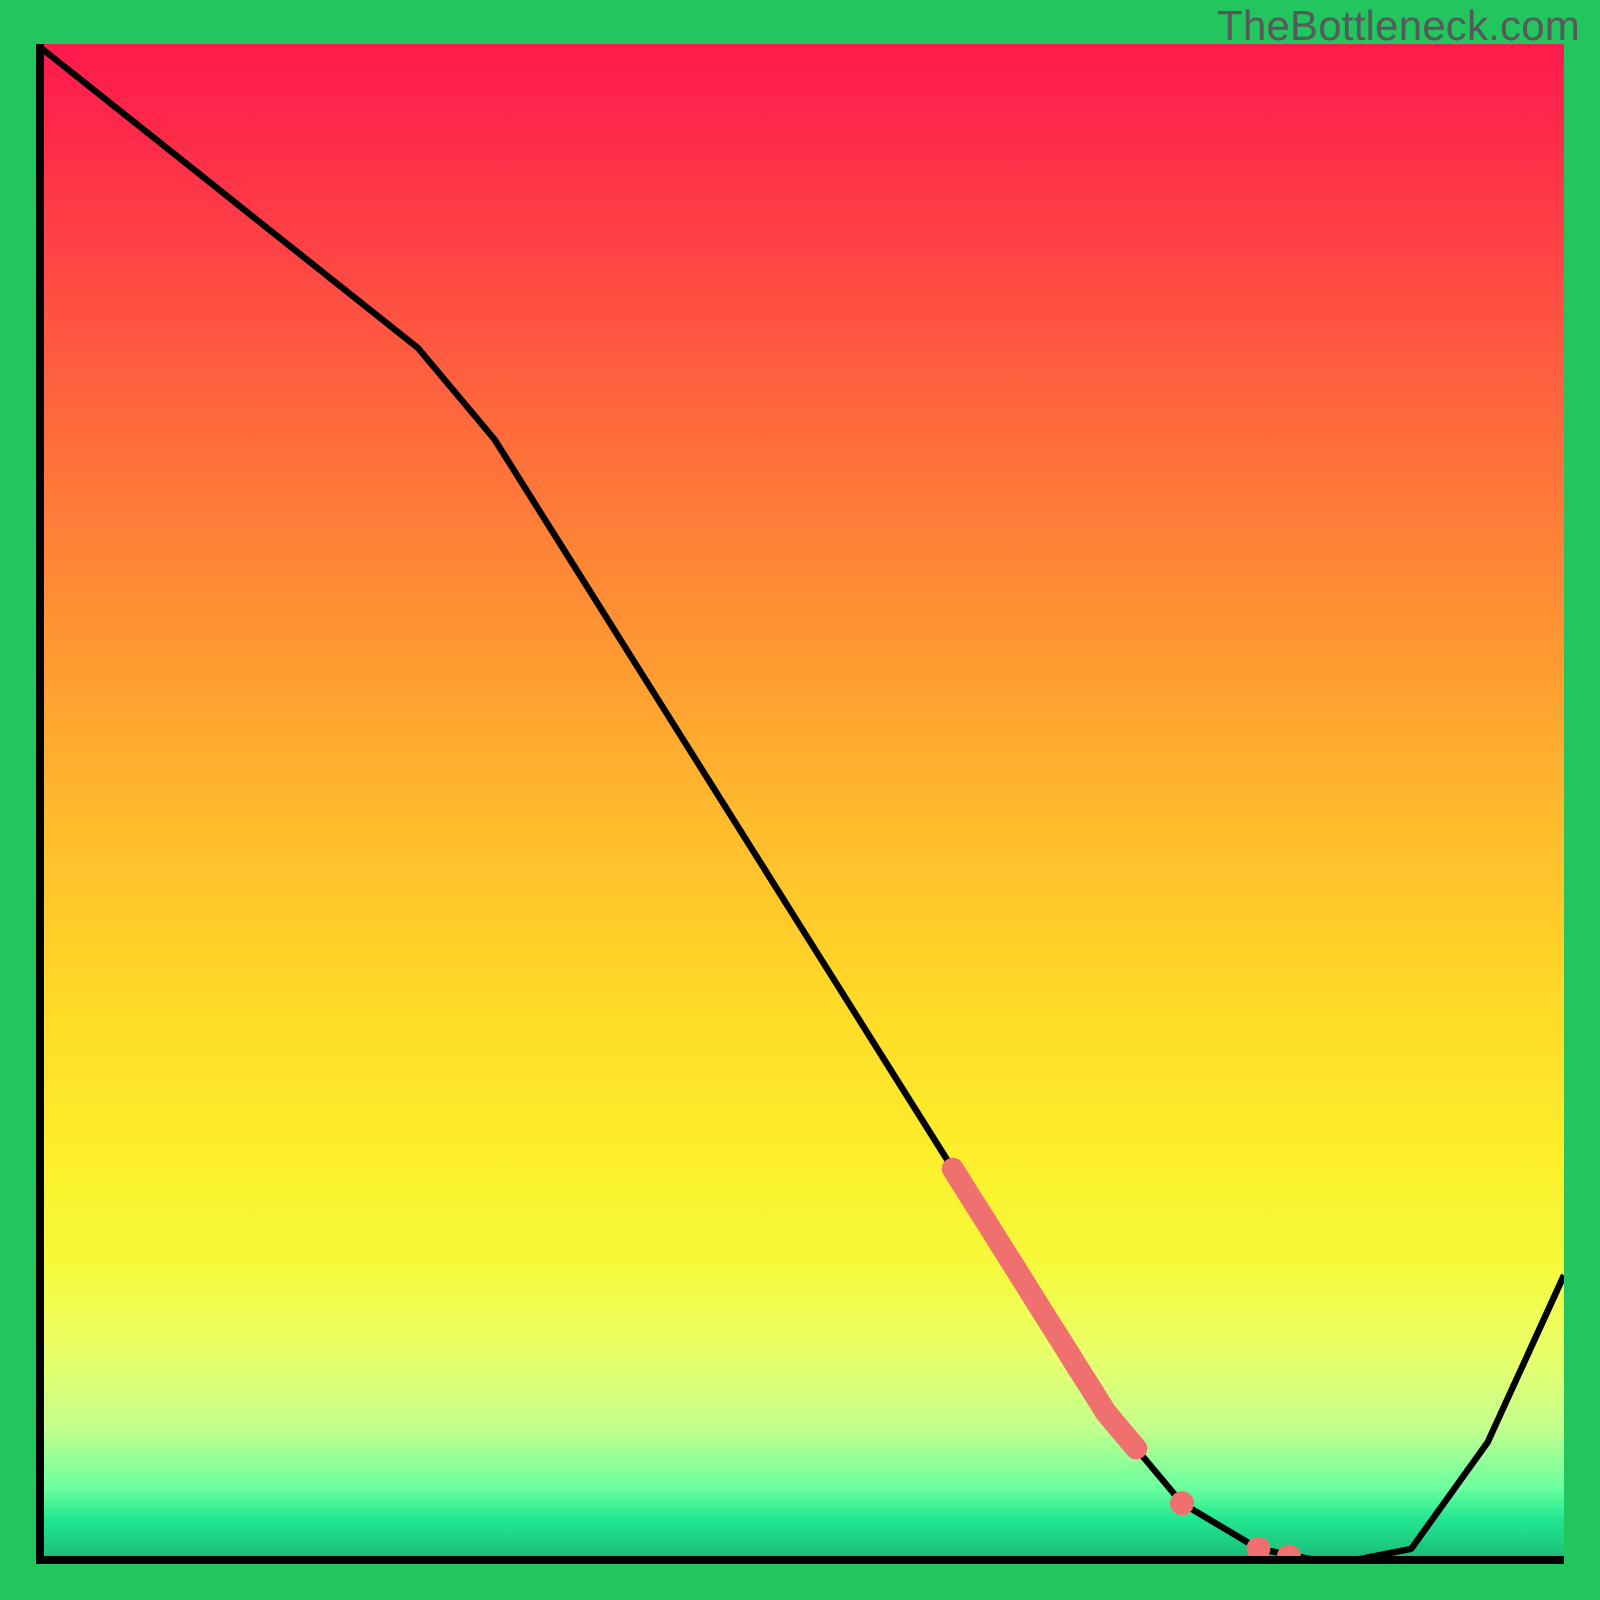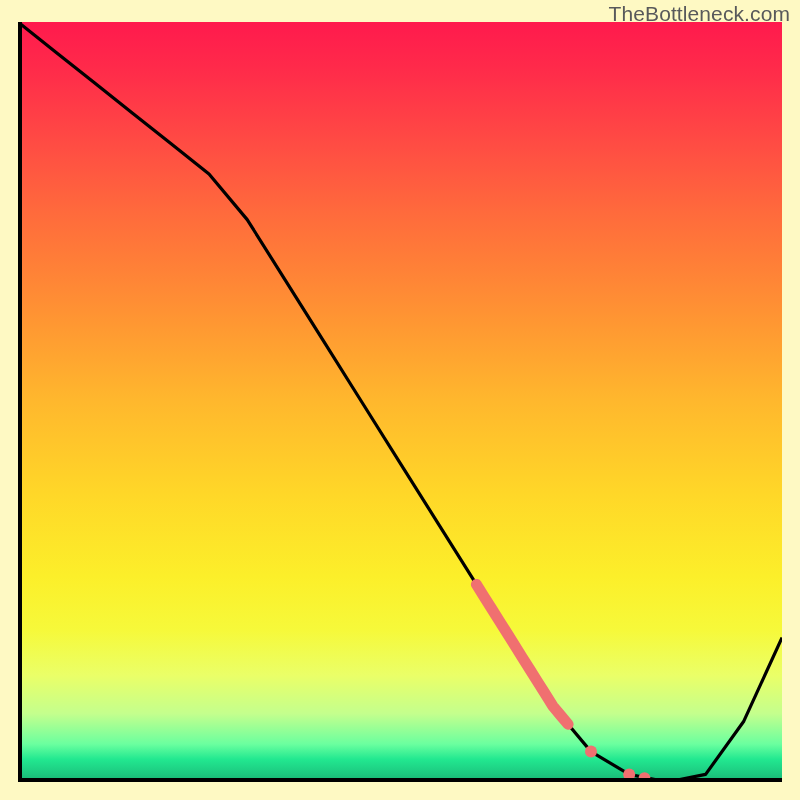--- a/index.html
+++ b/index.html
@@ -1,21 +1,21 @@
 <!DOCTYPE html>
 <html><head>
 <meta charset="utf-8">
 <style>
   * { margin: 0; padding: 0; box-sizing: border-box; }
   html, body { width: 800px; height: 800px; overflow: hidden; }
   .chart-container {
     position: relative;
     width: 800px;
     height: 800px;
-    background: #fef9c3;
+    background: #22c55e;
     padding-left: 40px;
   }
   .plot-area {
     position: absolute;
     left: 18px;
     top: 22px;
     width: 764px;
     height: 760px;
     background: linear-gradient(to bottom,
       #ff1a4d 0%,

